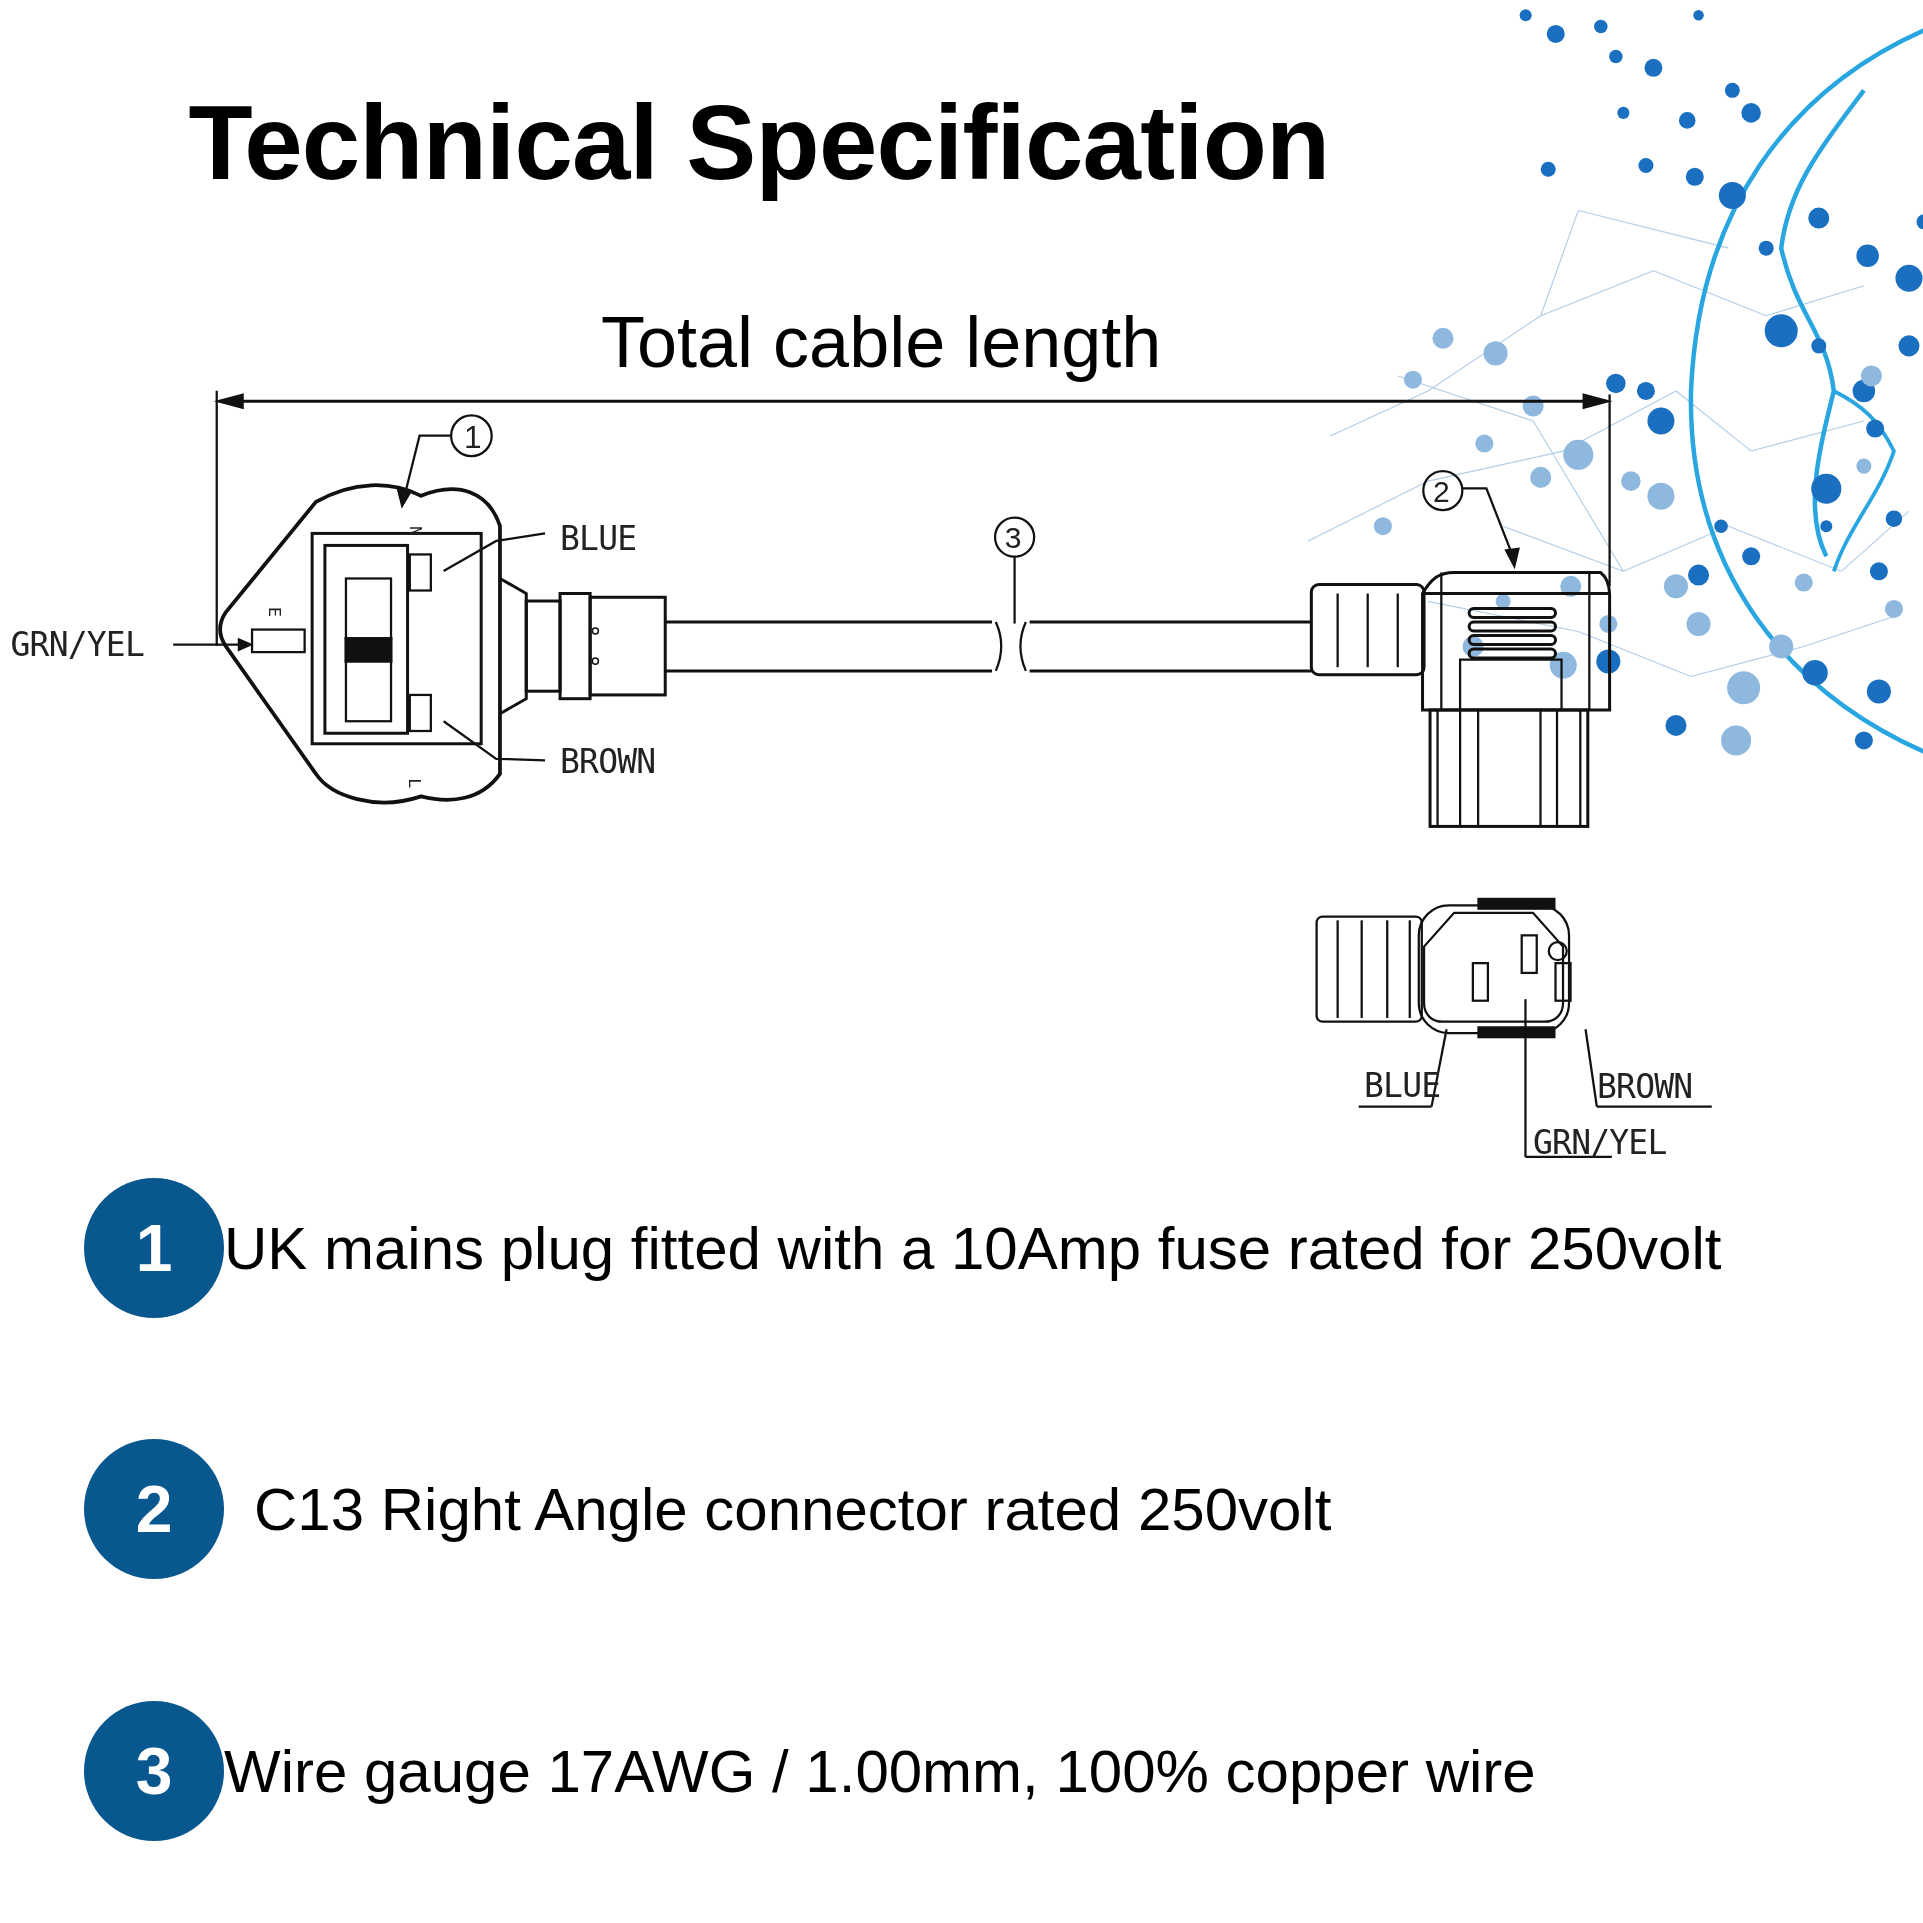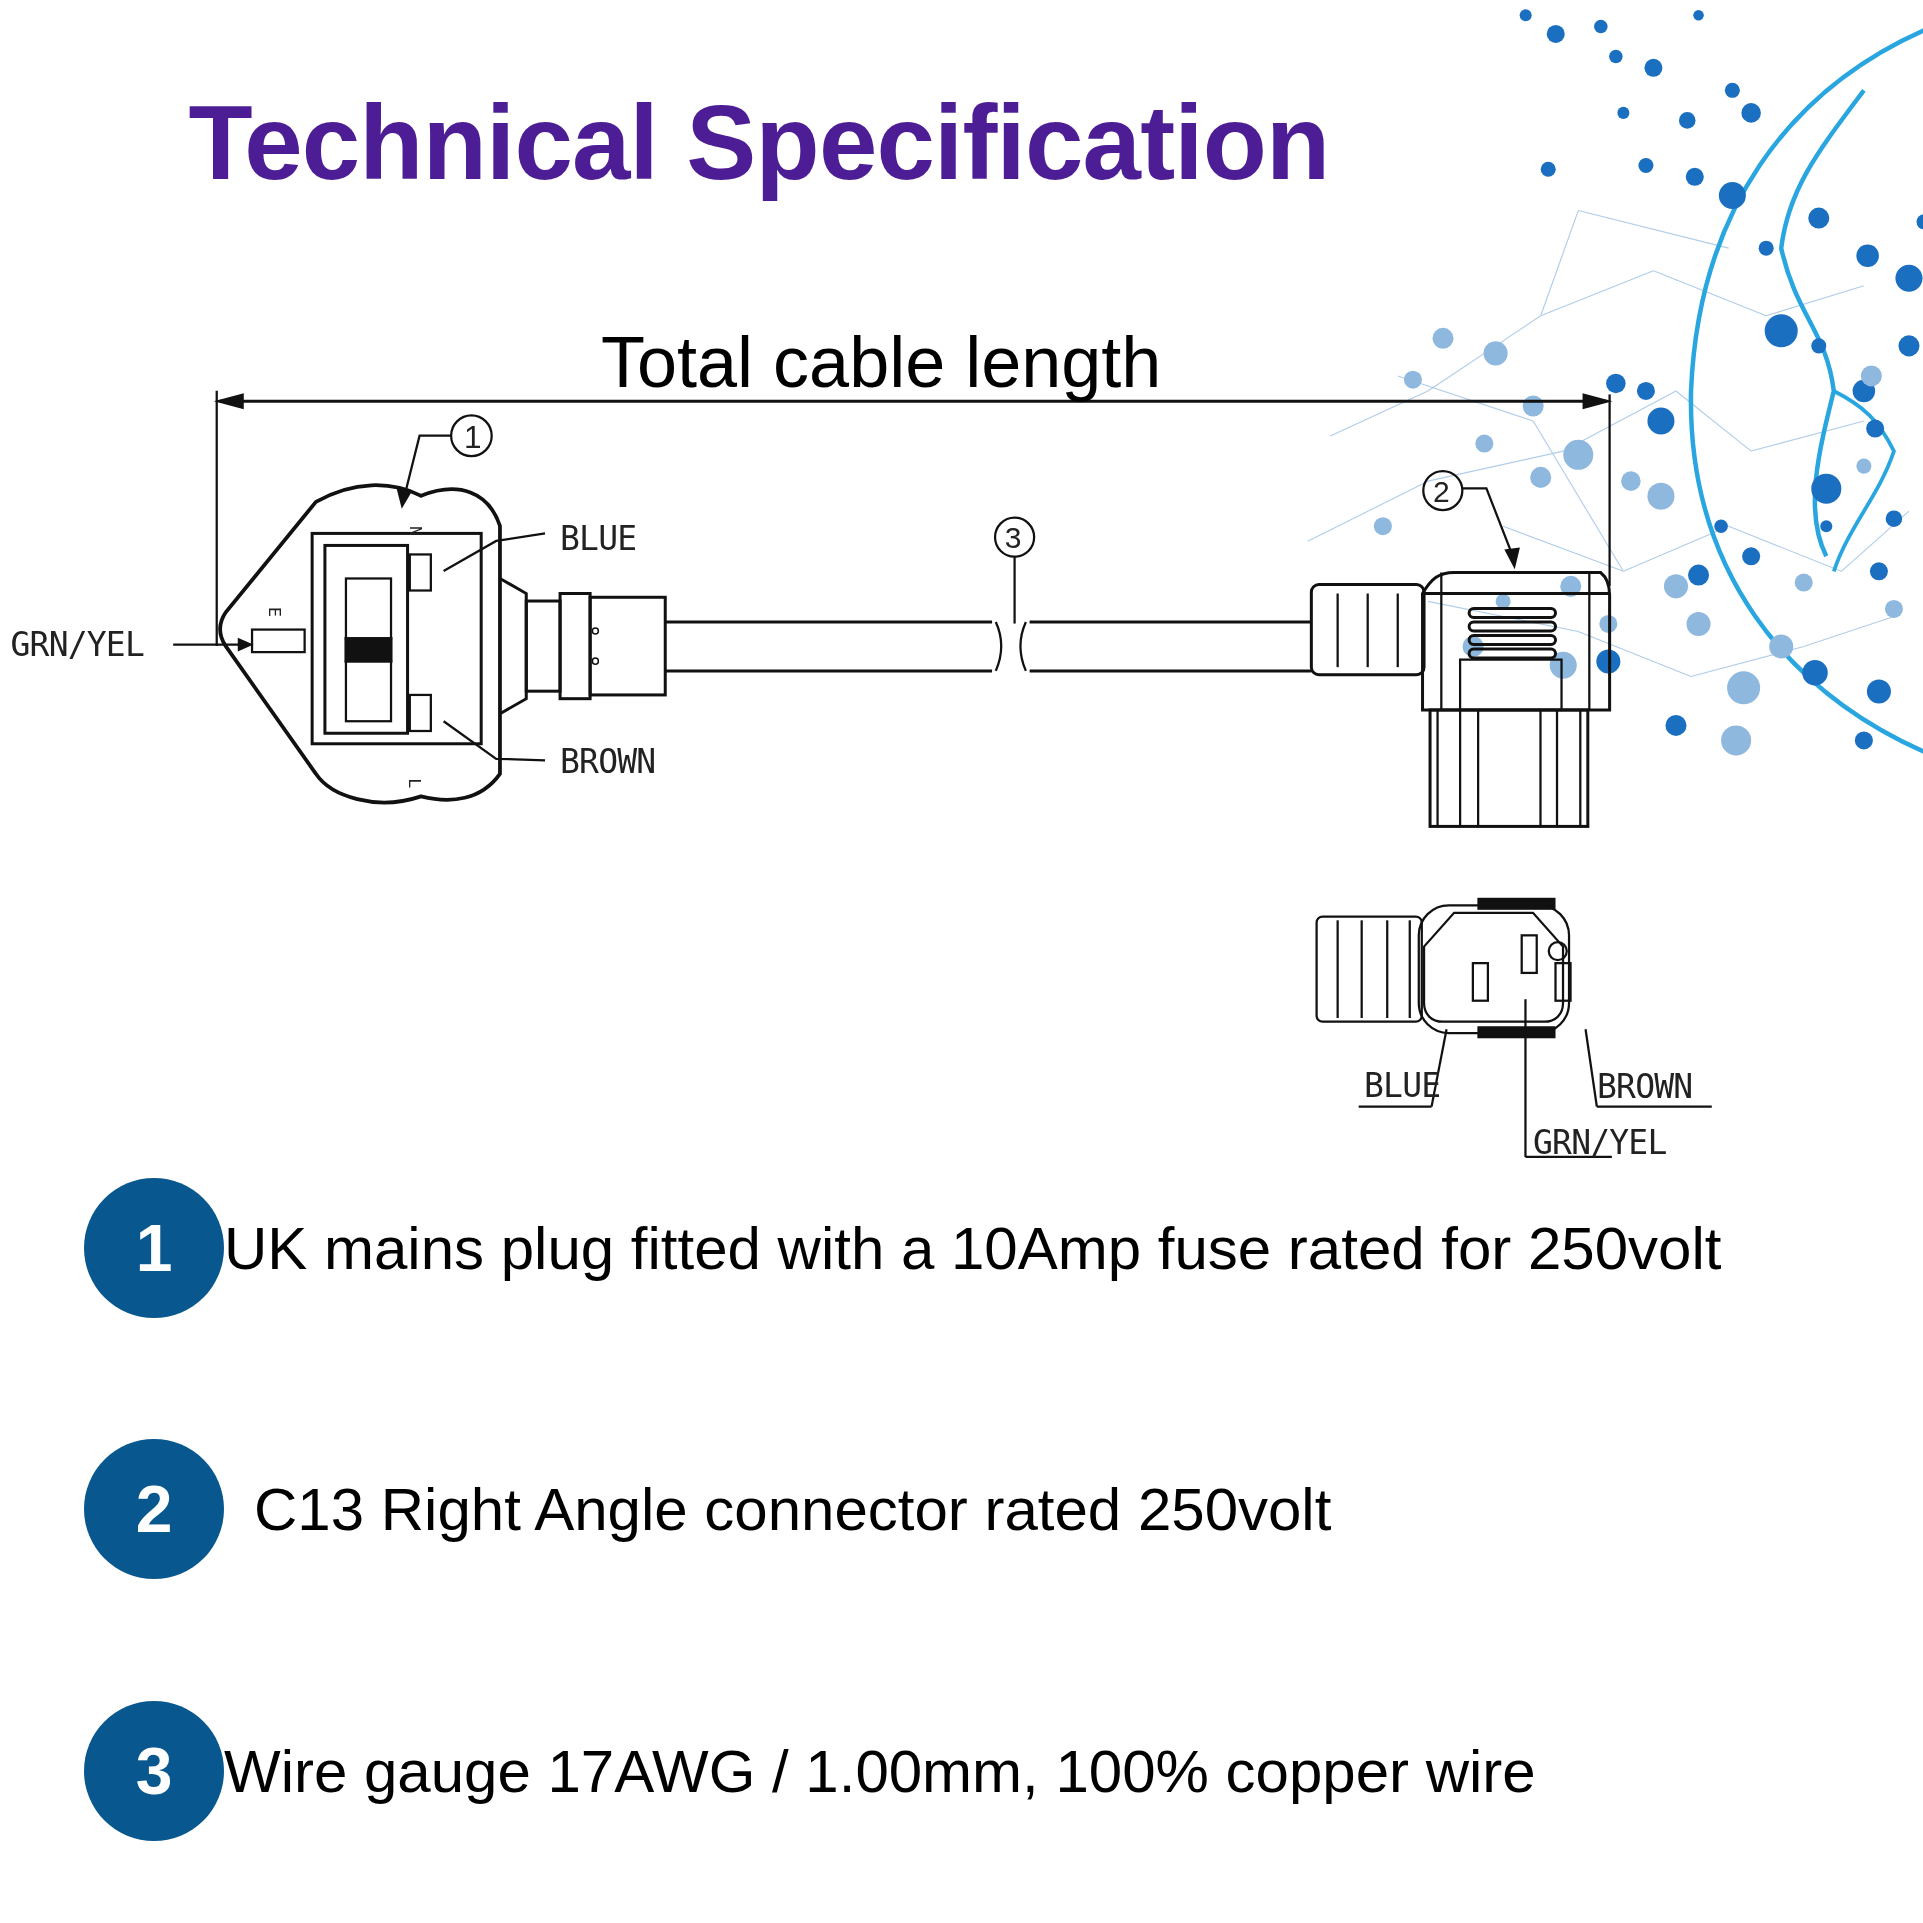--- a/index.html
+++ b/index.html
@@ -1,21 +1,21 @@
 <!DOCTYPE html>
 <html style="font-size:12px"><head>
 <meta charset="utf-8">
 <style>
   html, body { margin:0; padding:0; background:#ffffff; }
   body { width:1924px; height:1924px; position:relative; overflow:hidden; font-family:"Liberation Sans", sans-serif; }
-  .title { position:absolute; left:0; width:1924px; top:83px; text-align:center; font-weight:bold; font-size:105px; color:#4c1d95; letter-spacing:-0.8px; padding-right:0; }
+  .title { position:absolute; left:0; width:1924px; top:83px; text-align:center; font-weight:bold; font-size:105px; color:#000000; letter-spacing:-0.8px; padding-right:0; }
   .title span { position:relative; left:-203px; }
   .globe { position:absolute; left:0; top:0; width:1924px; height:827px; }
   .diagram { position:absolute; left:0; top:0; width:1924px; height:1172px; }
-  .dim-label { position:absolute; left:601px; top:301px; font-size:72px; color:#000;margin-top:20px; }
+  .dim-label { position:absolute; left:601px; top:301px; font-size:72px; color:#000; }
   .lbl { position:absolute; font-family:"DejaVu Sans Mono", monospace; font-size:33px; color:#222; letter-spacing:-0.8px;text-align:right; }
   .spec { position:absolute; left:84px; height:140px; display:flex; align-items:center; }
   .badge { width:140px; height:140px; border-radius:50%; background:#08578f; color:#fff; display:flex; align-items:center; justify-content:center; font-weight:bold; font-size:66px; flex:0 0 140px; }
   .spec-text { font-size:60px; color:#000; margin-left:0; white-space:nowrap; }
 </style>
 </head>
 <body>
 
 <svg class="globe" viewBox="0 0 2560 1100" xmlns="http://www.w3.org/2000/svg">
   <g stroke="#9cc0e3" stroke-width="1.5" fill="none" opacity="0.8">

